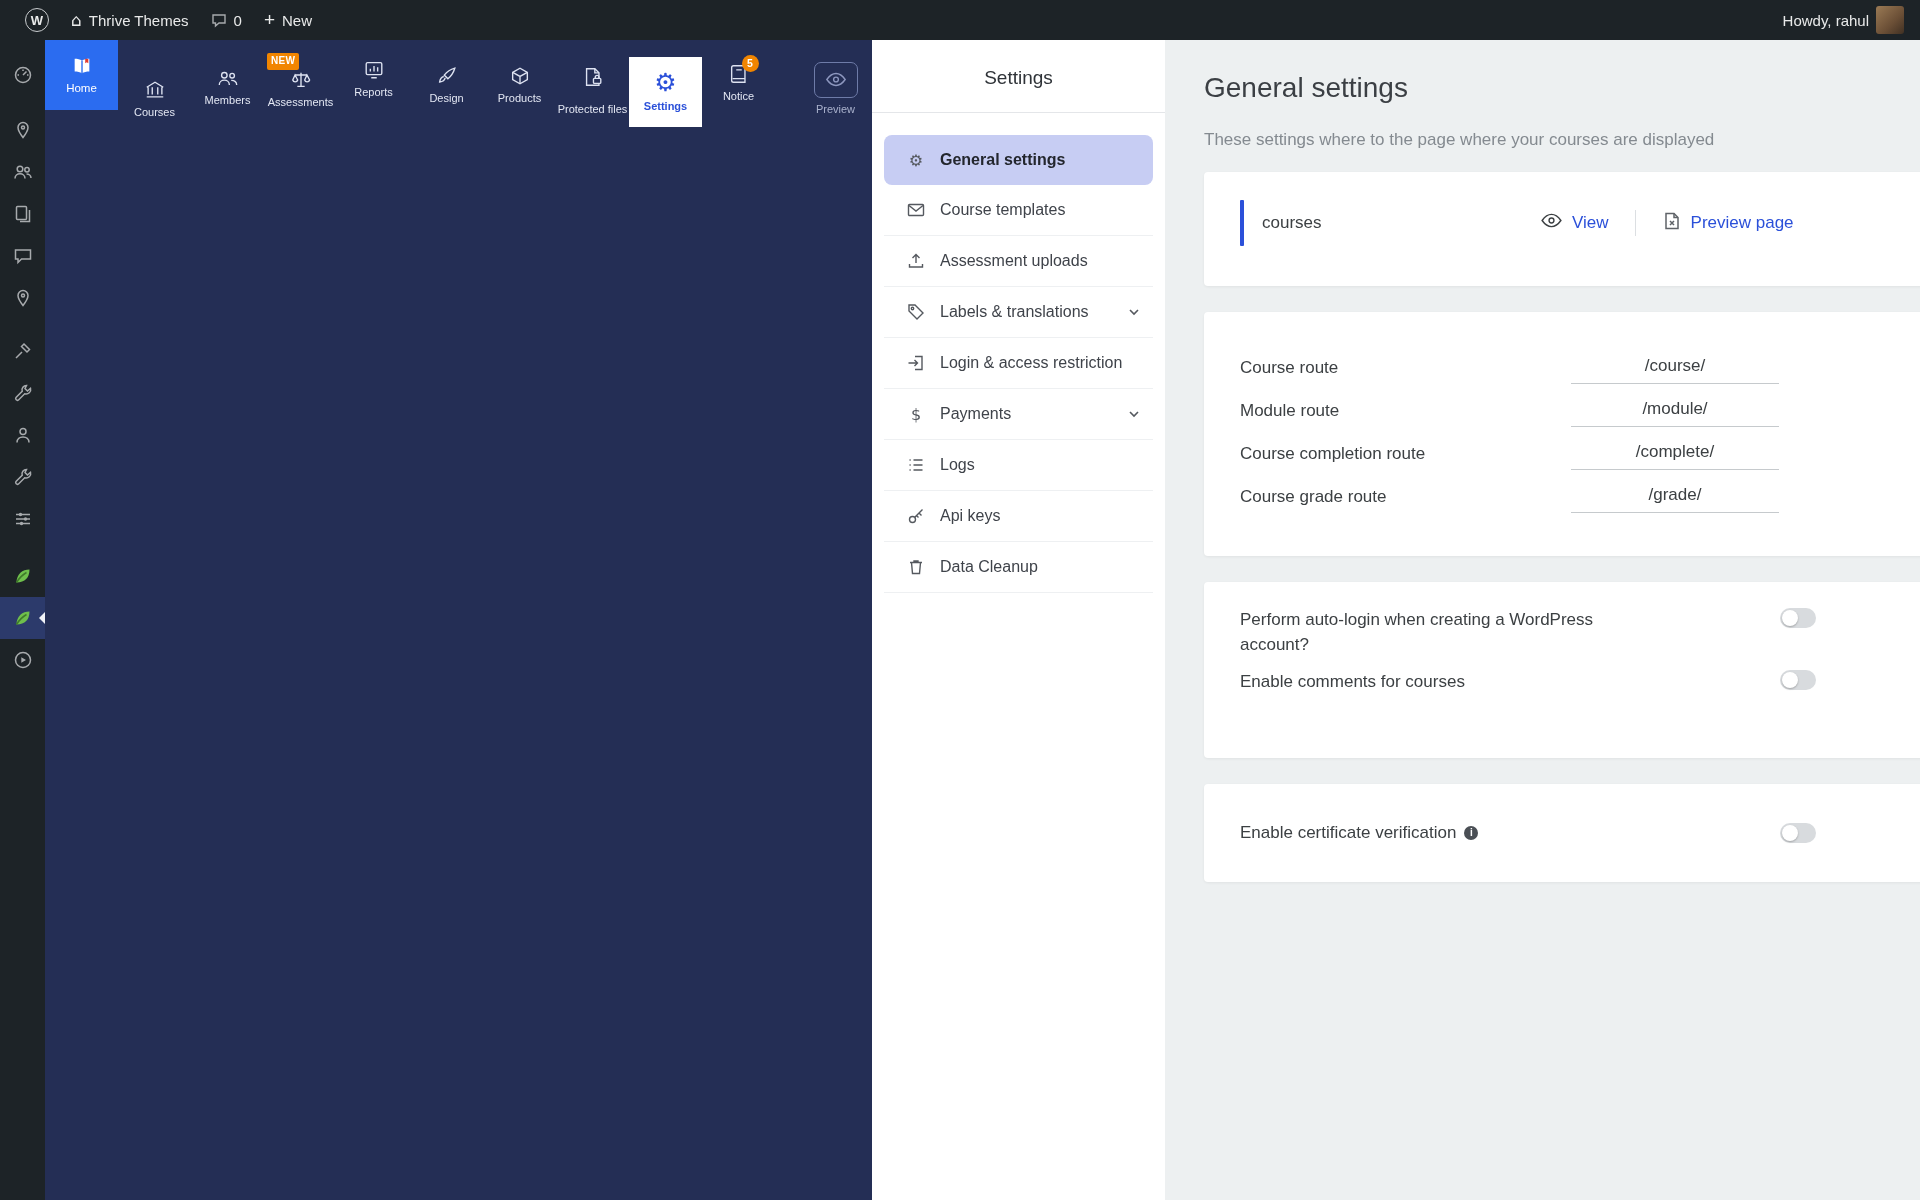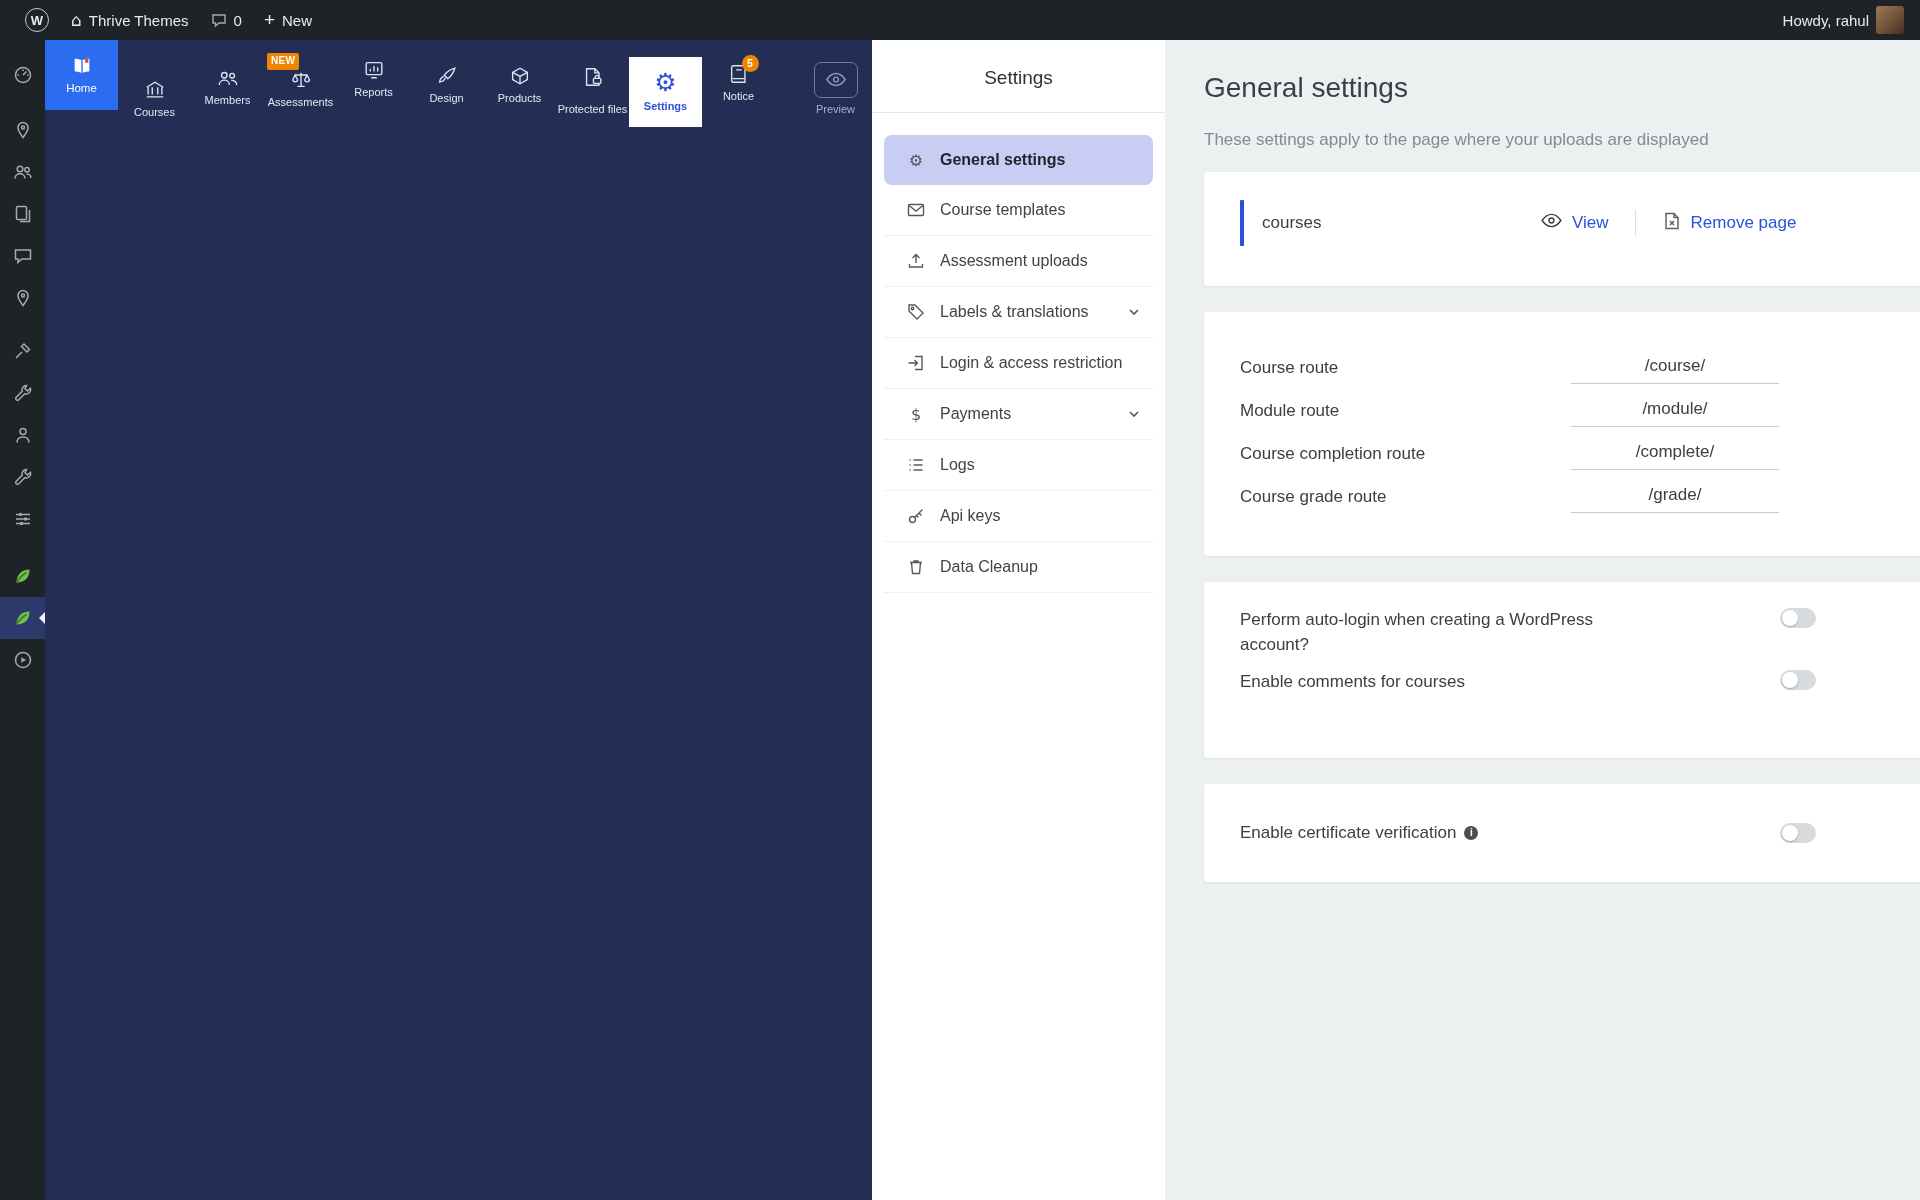--- a/index.html
+++ b/index.html
@@ -383,41 +383,41 @@
                 <path d="M3 4.5h12M7 4.5V3h4v1.5M4.5 4.5l1 11h7l1-11"></path>
               </svg>
             </span>
           <span>Data Cleanup</span>
         </li>
       </ul>
     </aside>
 
     <main class="content">
       <h1 class="page-title">General settings</h1>
-      <div class="page-subtitle">These settings apply to the page where your uploads are displayed</div>
+      <div class="page-subtitle">These settings where to the page where your courses are displayed</div>
 
       <section class="card card-1">
         <div class="page-row">
           <span class="accent"></span>
           <span class="page-name">courses</span>
           <a class="link">
             <span class="eye-ic"><svg viewBox="0 0 24 16">
                   <path d="M2 8c3.5-5 7-6.5 10-6.5S18.5 3 22 8c-3.5 5-7 6.5-10 6.5S5.5 13 2 8z"></path>
                   <circle cx="12" cy="8" r="2.6"></circle>
                 </svg></span>
             <span>View</span>
           </a>
           <span class="link-divider"></span>
           <a class="link">
             <span class="doc-ic"><svg viewBox="0 0 20 20">
                   <path d="M4 2.5h8l4 4v11H4z"></path>
                   <path d="M12 2.5V6.5h4"></path>
                   <path d="M8 10l4 4M12 10l-4 4"></path>
                 </svg></span>
-            <span>Remove page</span>
+            <span>Preview page</span>
           </a>
         </div>
       </section>
 
       <section class="card card-2">
         <div class="route-row">
           <span class="route-label">Course route</span>
           <input class="route-input" value="/course/" style="">
         </div>
         <div class="route-row">

